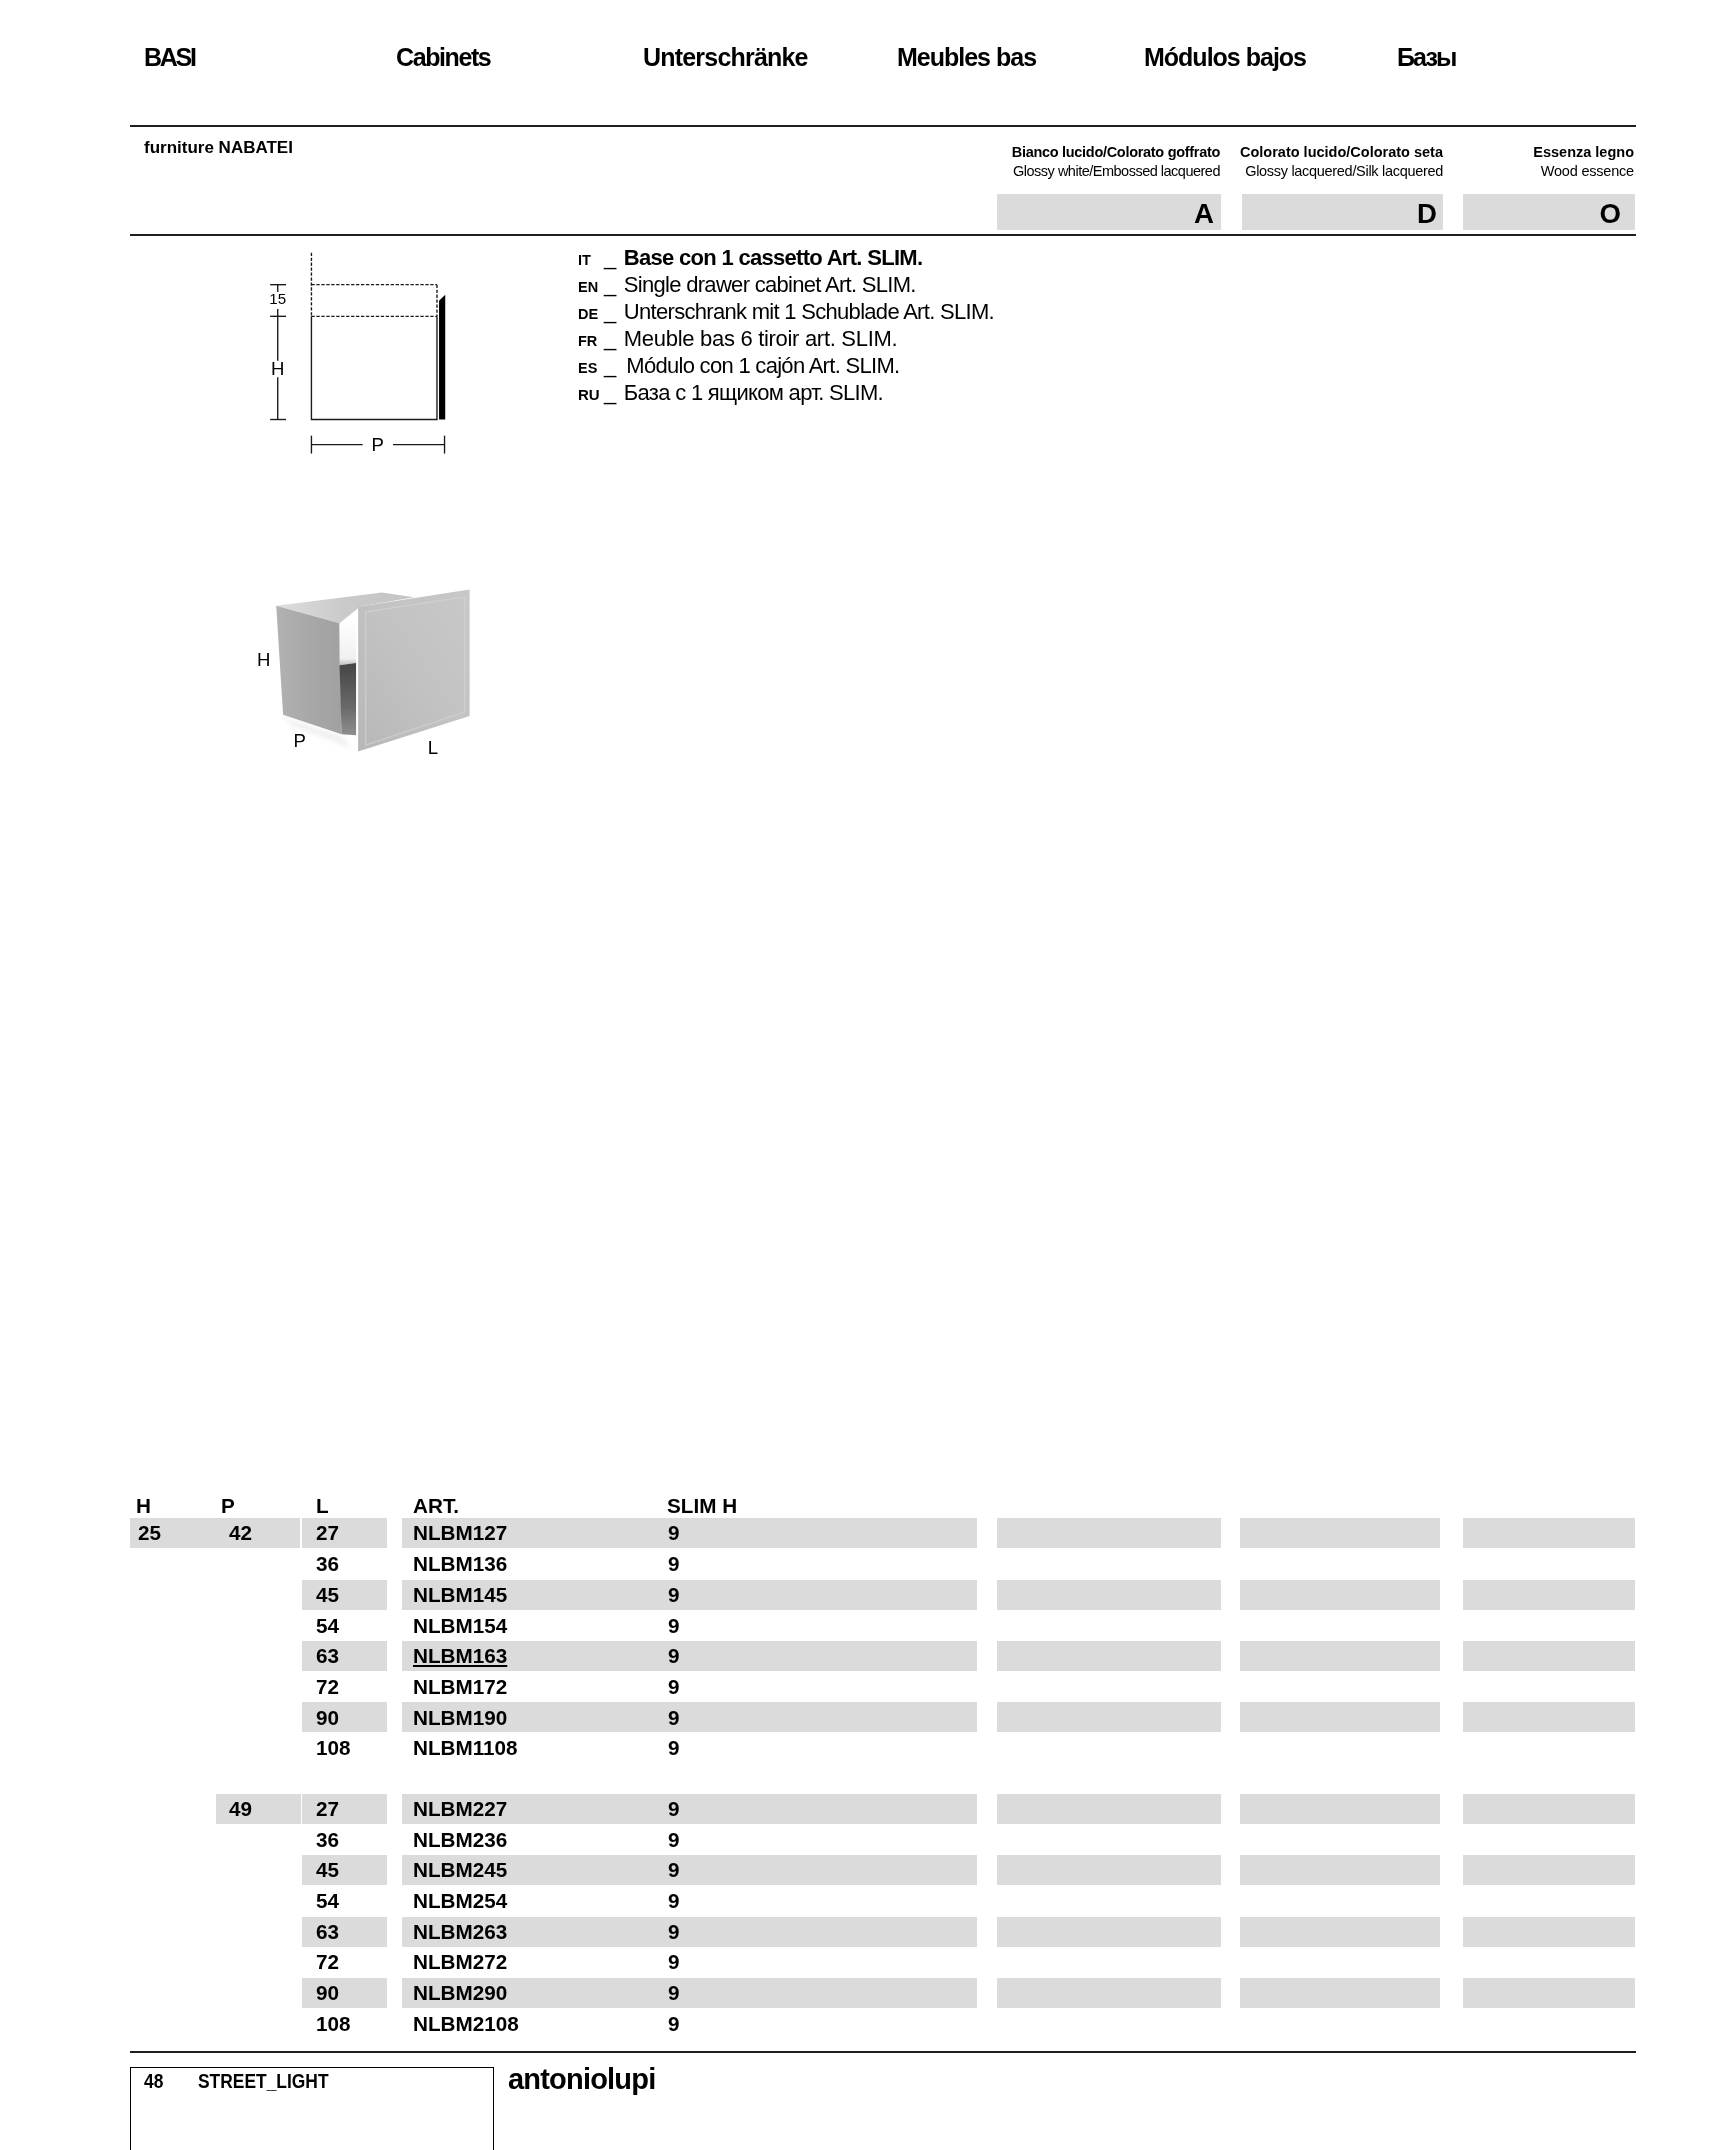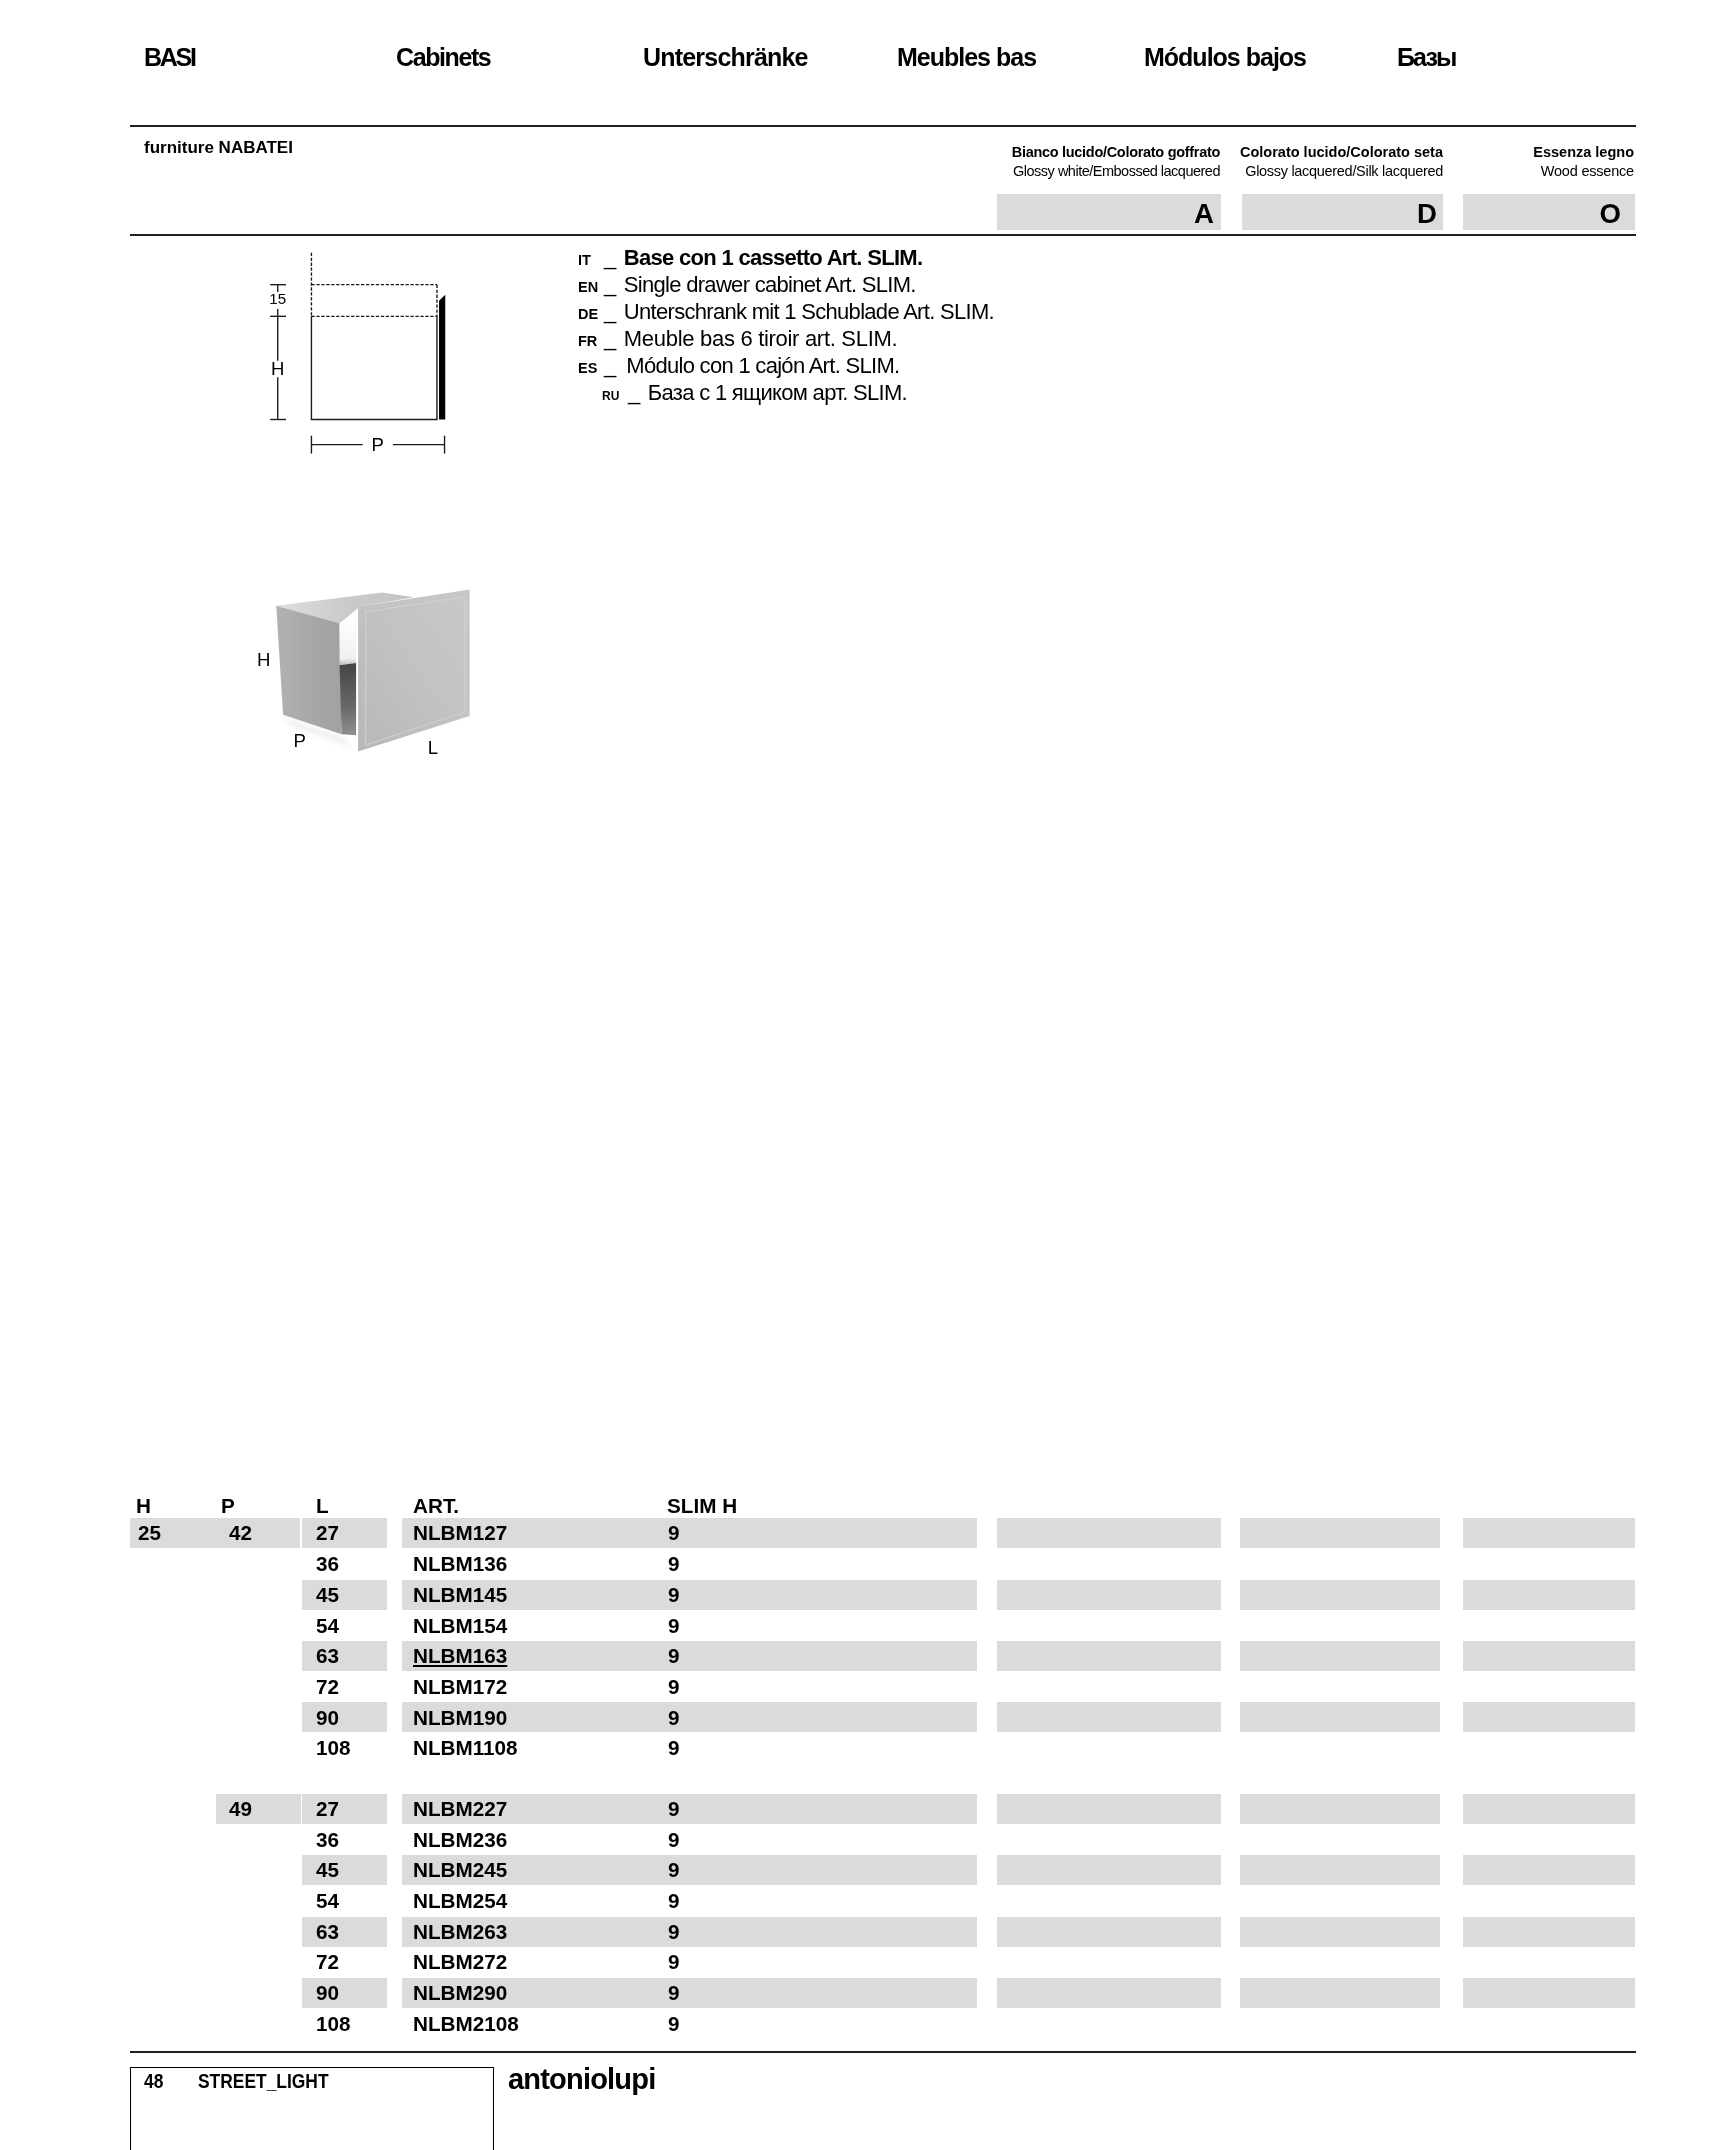--- a/index.html
+++ b/index.html
@@ -82,21 +82,21 @@
   <div style="height:27px;"><span class="b" style="font-size:14.5px;letter-spacing:0;display:inline-block;width:26px;">IT</span><span style="letter-spacing:0;">_</span><span class="b" style="margin-left:7.6px;text-align:right;">Base con 1 cassetto Art. SLIM.</span></div>
 
   <div style="height:27px;"><span class="b" style="font-size:14.5px;letter-spacing:0;display:inline-block;width:26px;">EN</span><span style="letter-spacing:0;">_</span><span style="margin-left:7.6px;">Single drawer cabinet Art. SLIM.</span></div>
 
   <div style="height:27px;"><span class="b" style="font-size:14.5px;letter-spacing:0;display:inline-block;width:26px;">DE</span><span style="letter-spacing:0;">_</span><span style="margin-left:7.6px;">Unterschrank mit 1 Schublade Art. SLIM.</span></div>
 
   <div style="height:27px;"><span class="b" style="font-size:14.5px;letter-spacing:0;display:inline-block;width:26px;">FR</span><span style="letter-spacing:0;">_</span><span style="margin-left:7.6px;letter-spacing:-0.3px;">Meuble bas 6 tiroir art. SLIM.</span></div>
 
   <div style="height:27px;"><span class="b" style="font-size:14.5px;letter-spacing:0;display:inline-block;width:26px;">ES</span><span style="letter-spacing:0;">_</span><span style="margin-left:10px;">Módulo con 1 cajón Art. SLIM.</span></div>
 
-  <div style="height:27px;"><span class="b" style="font-size:12px;letter-spacing:0;display:inline-block;width:26px;margin-left:24px;">RU</span><span style="letter-spacing:0;">_</span><span style="margin-left:7.6px;">База с 1 ящиком арт. SLIM.</span></div>
+  <div style="height:27px;"><span class="b" style="font-size:15px;letter-spacing:0;display:inline-block;width:26px;">RU</span><span style="letter-spacing:0;">_</span><span style="margin-left:7.6px;">База с 1 ящиком арт. SLIM.</span></div>
 </div>
 
 <svg class="abs" style="left:248px;top:575px;" width="234" height="193" viewBox="0 0 340 280">
   <defs>
     <linearGradient id="gL" x1="0" y1="0" x2="1" y2="0">
       <stop offset="0" stop-color="#b2b2b2"></stop>
           <stop offset="0.5" stop-color="#a8a8a8"></stop>
           <stop offset="1" stop-color="#a1a1a1"></stop>
     </linearGradient>
     <linearGradient id="gT" x1="0" y1="0" x2="1" y2="0">

